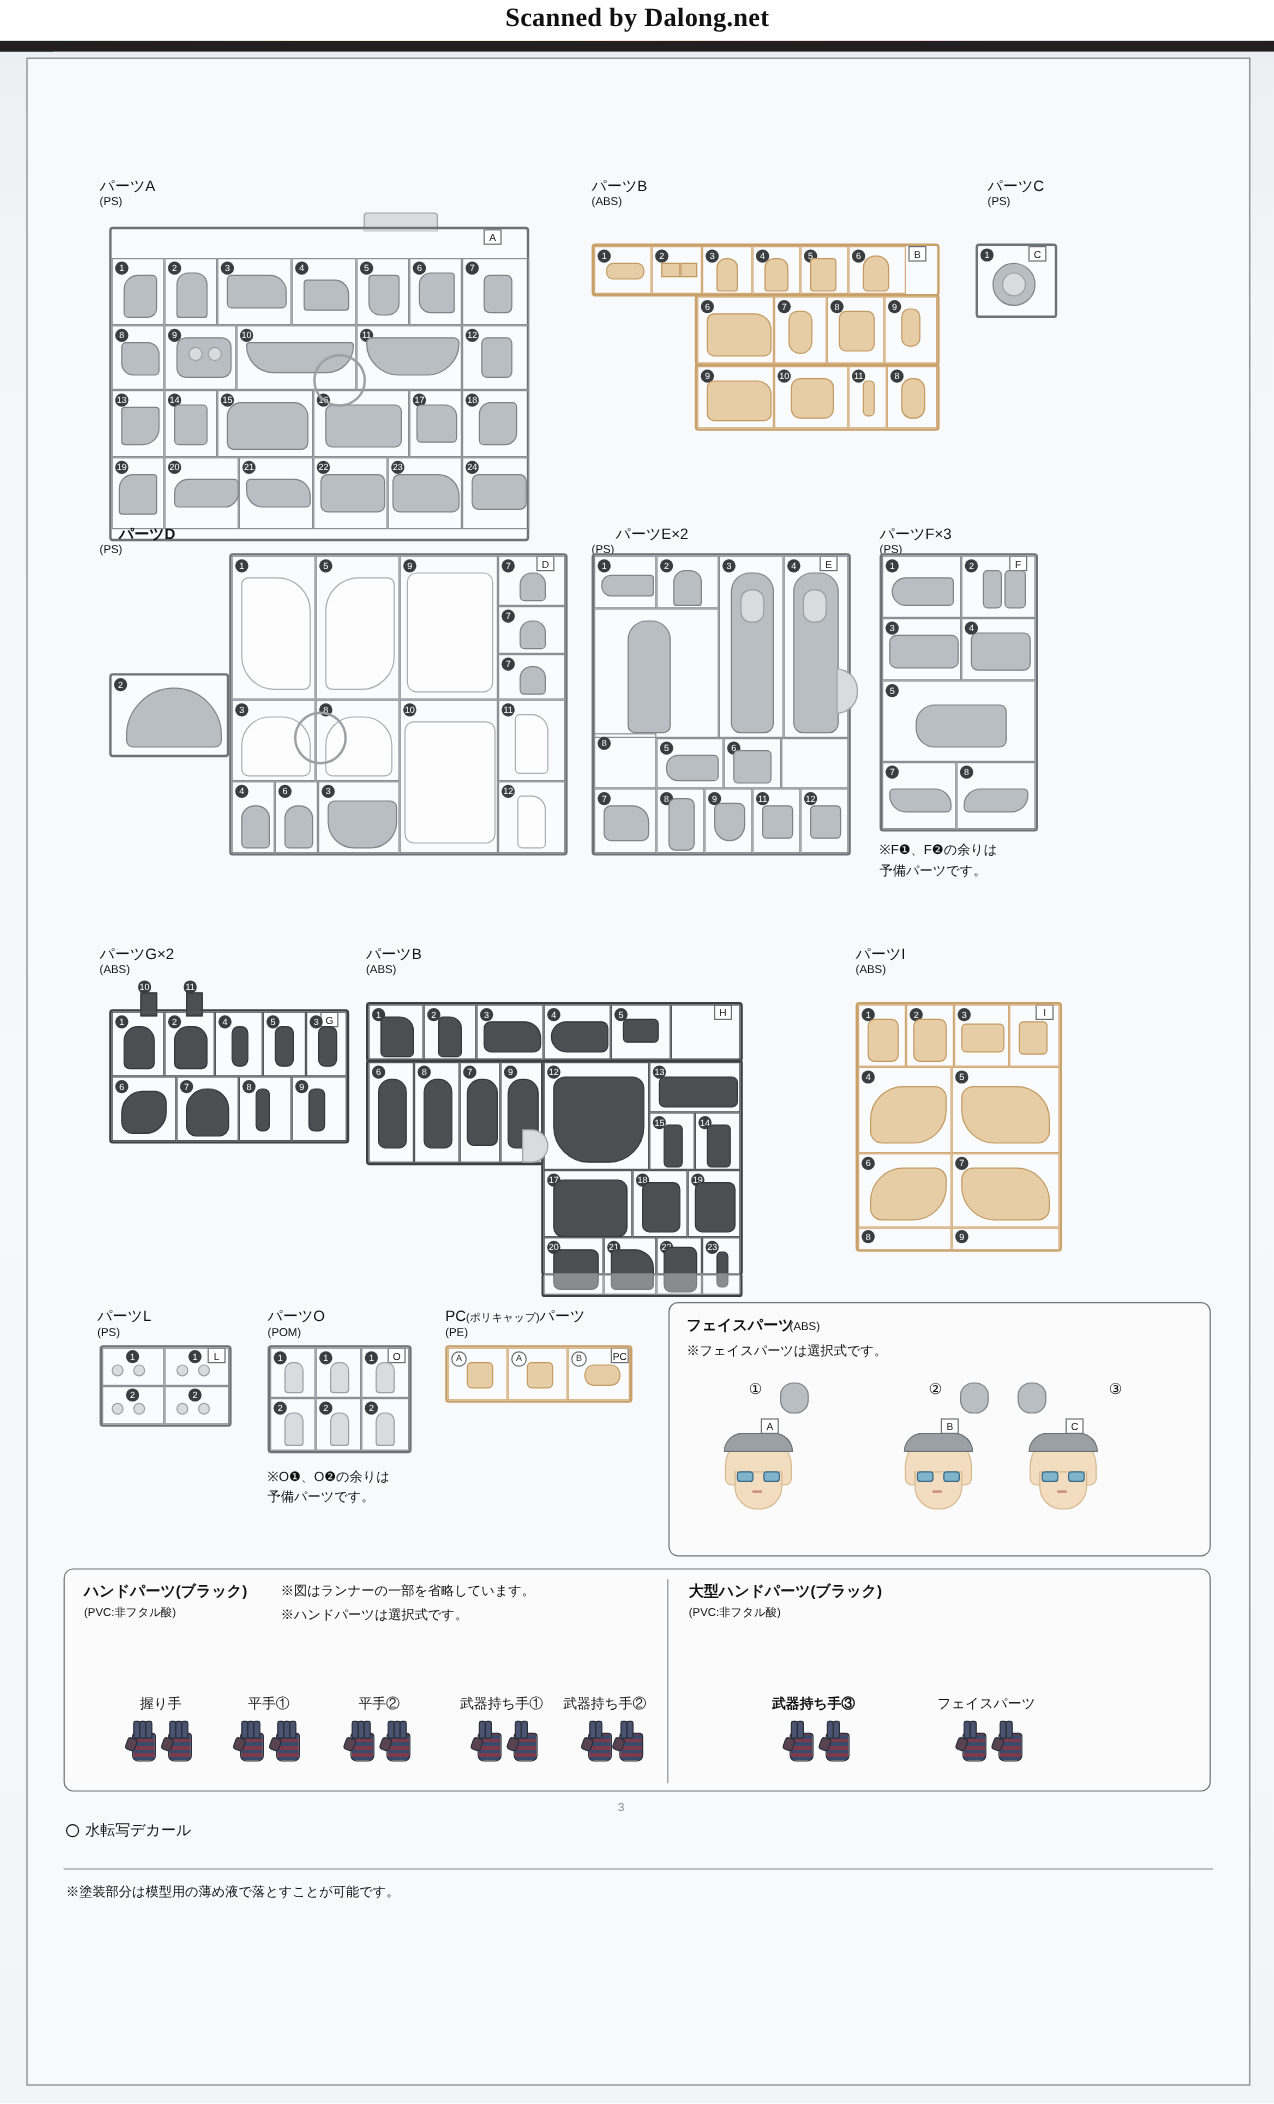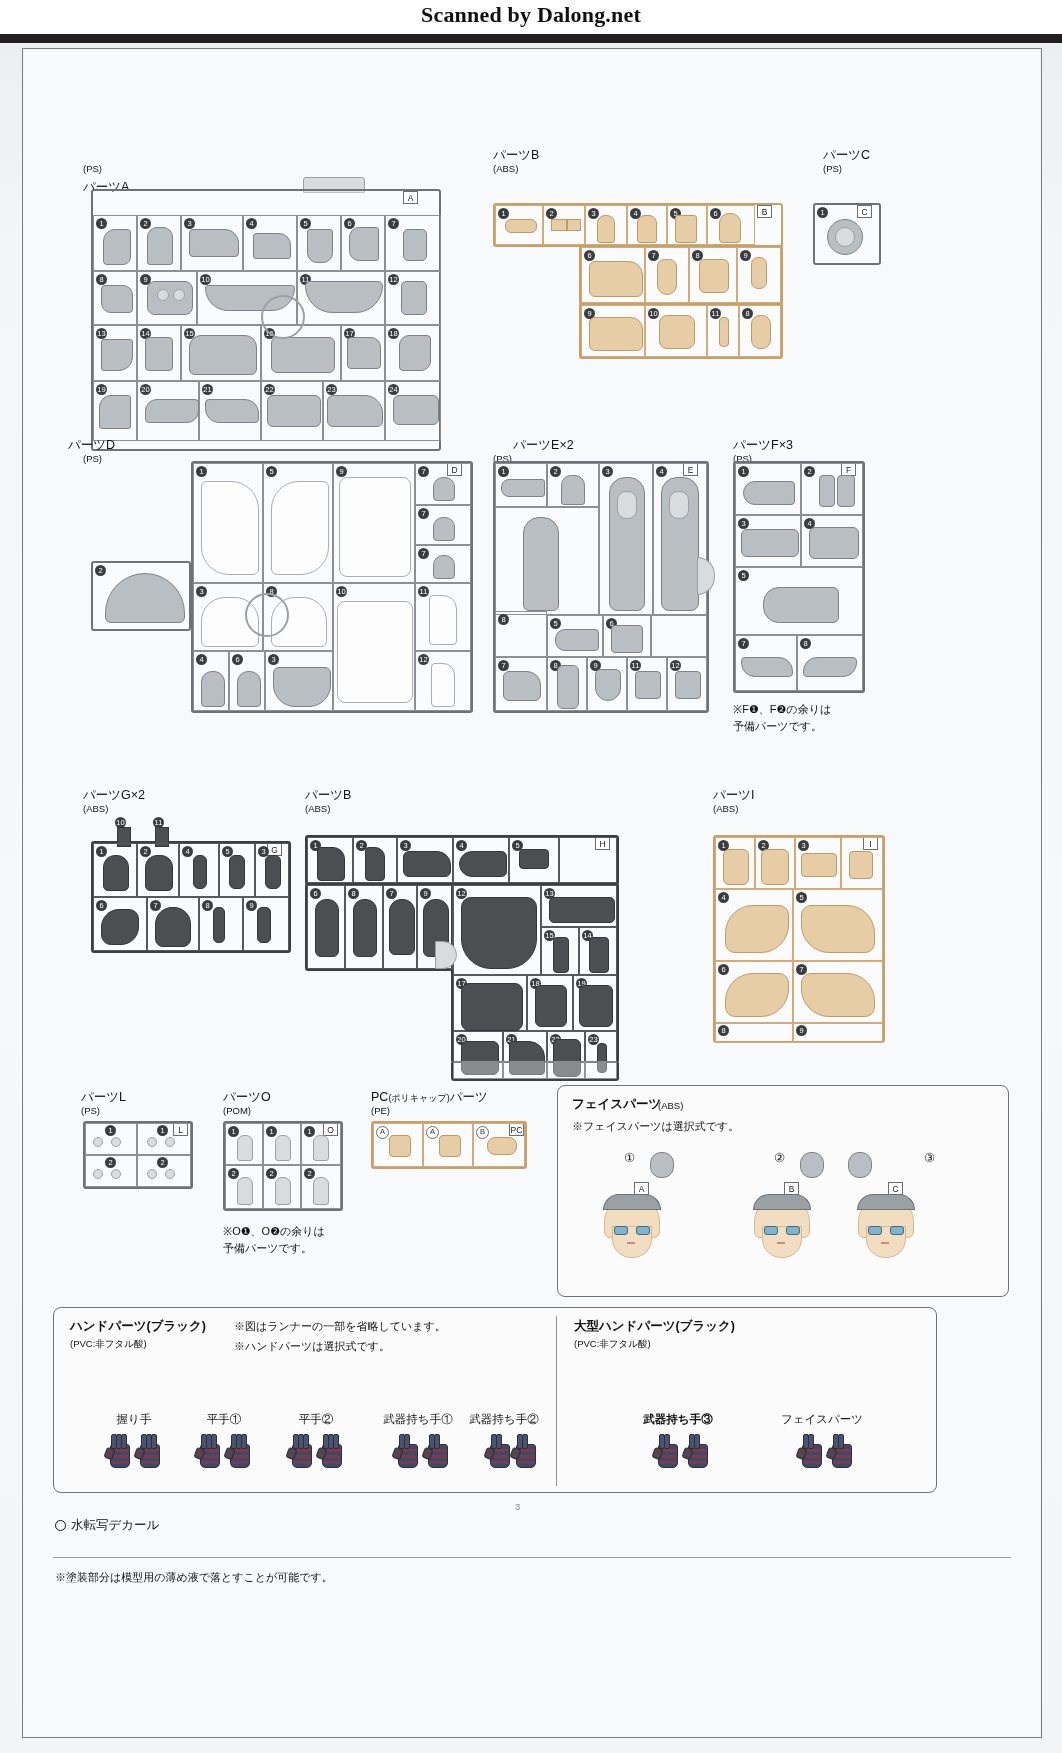--- a/index.html
+++ b/index.html
@@ -82,21 +82,21 @@
 <div class="topgreen"></div>
 <div class="topstrip"></div>
 
 <div class="scanbar">
   <div class="txt">Scanned by Dalong.net</div>
 </div>
 
 <div class="page">
 
 
-  <div class="lbl" style="left:60px;top:98px;margin-top:32px;">パーツA</div>
+  <div class="lbl" style="left:60px;top:98px;">パーツA</div>
   <div class="sub" style="left:60px;top:114px;">(PS)</div>
   <div class="runner" style="left:58px;top:128px;">
     <div class="part l" style="left:222px;top:0px;width:60px;height:14px;border-radius:3px 3px 0 0;"></div>
     <div class="rf gray" style="left:10px;top:12px;width:350px;height:262px;"></div>
     <div class="tag" style="left:322px;top:14px;">A</div>
 
     <div class="cell gray" style="left:12px;top:38px;width:44px;height:56px;"></div>
     <div class="num" style="left:15px;top:41px;">1</div>
     <div class="part" style="left:22px;top:52px;width:26px;height:34px;border-radius:12px 4px 8px 4px;"></div>
 
@@ -266,21 +266,21 @@
   <div class="lbl" style="left:800px;top:98px;">パーツC</div>
   <div class="sub" style="left:800px;top:114px;">(PS)</div>
   <div class="runner" style="left:790px;top:128px;">
     <div class="rf gray" style="left:0px;top:26px;width:68px;height:62px;"></div>
     <div class="tag" style="left:44px;top:28px;">C</div>
     <div class="num" style="left:4px;top:30px;">1</div>
     <div class="part" style="left:14px;top:42px;width:34px;height:34px;border-radius:50%;"></div>
     <div class="part l" style="left:22px;top:50px;width:18px;height:18px;border-radius:50%;"></div>
   </div>
 
-  <div class="lbl" style="left:45px;top:388px;">パーツD</div>
+  <div class="lbl" style="left:76px;top:388px;font-weight:bold;">パーツD</div>
   <div class="sub" style="left:60px;top:404px;">(PS)</div>
   <div class="runner" style="left:58px;top:412px;">
     <div class="rf gray" style="left:110px;top:0px;width:282px;height:252px;"></div>
     <div class="rf gray" style="left:10px;top:100px;width:100px;height:70px;"></div>
     <div class="tag" style="left:366px;top:2px;">D</div>
 
     <div class="num" style="left:14px;top:104px;">2</div>
     <div class="part" style="left:24px;top:112px;width:78px;height:48px;border-radius:40px 40px 6px 6px;"></div>
 
     <div class="cell gray" style="left:112px;top:2px;width:70px;height:120px;"></div>
@@ -728,21 +728,21 @@
       <div class="facehead"></div>
         <div class="facechin"></div>
       <div class="hair"></div>
       <div class="eye" style="left:10px;top:30px;"></div>
       <div class="eye" style="left:32px;top:30px;"></div>
       <div class="mouth" style="left:23px;top:46px;"></div>
     </div>
     <div class="part" style="left:290px;top:66px;width:22px;height:24px;border-radius:11px;"></div>
   </div>
 
-  <div class="box" style="left:30px;top:1258px;width:884px;height:186px;">
+  <div class="box" style="left:30px;top:1258px;width:956px;height:186px;">
     <div class="lbl" style="left:16px;top:10px;font-weight:bold;">ハンドパーツ(ブラック)</div>
     <div class="sub" style="left:16px;top:30px;">(PVC:非フタル酸)</div>
     <div class="note" style="left:180px;top:10px;">※図はランナーの一部を省略しています。</div>
     <div class="note" style="left:180px;top:30px;">※ハンドパーツは選択式です。</div>
 
     <div class="divider" style="left:502px;top:8px;width:1px;height:170px;"></div>
 
     <div class="lbl" style="left:520px;top:10px;font-weight:bold;">大型ハンドパーツ(ブラック)</div>
     <div class="sub" style="left:520px;top:30px;">(PVC:非フタル酸)</div>
 

